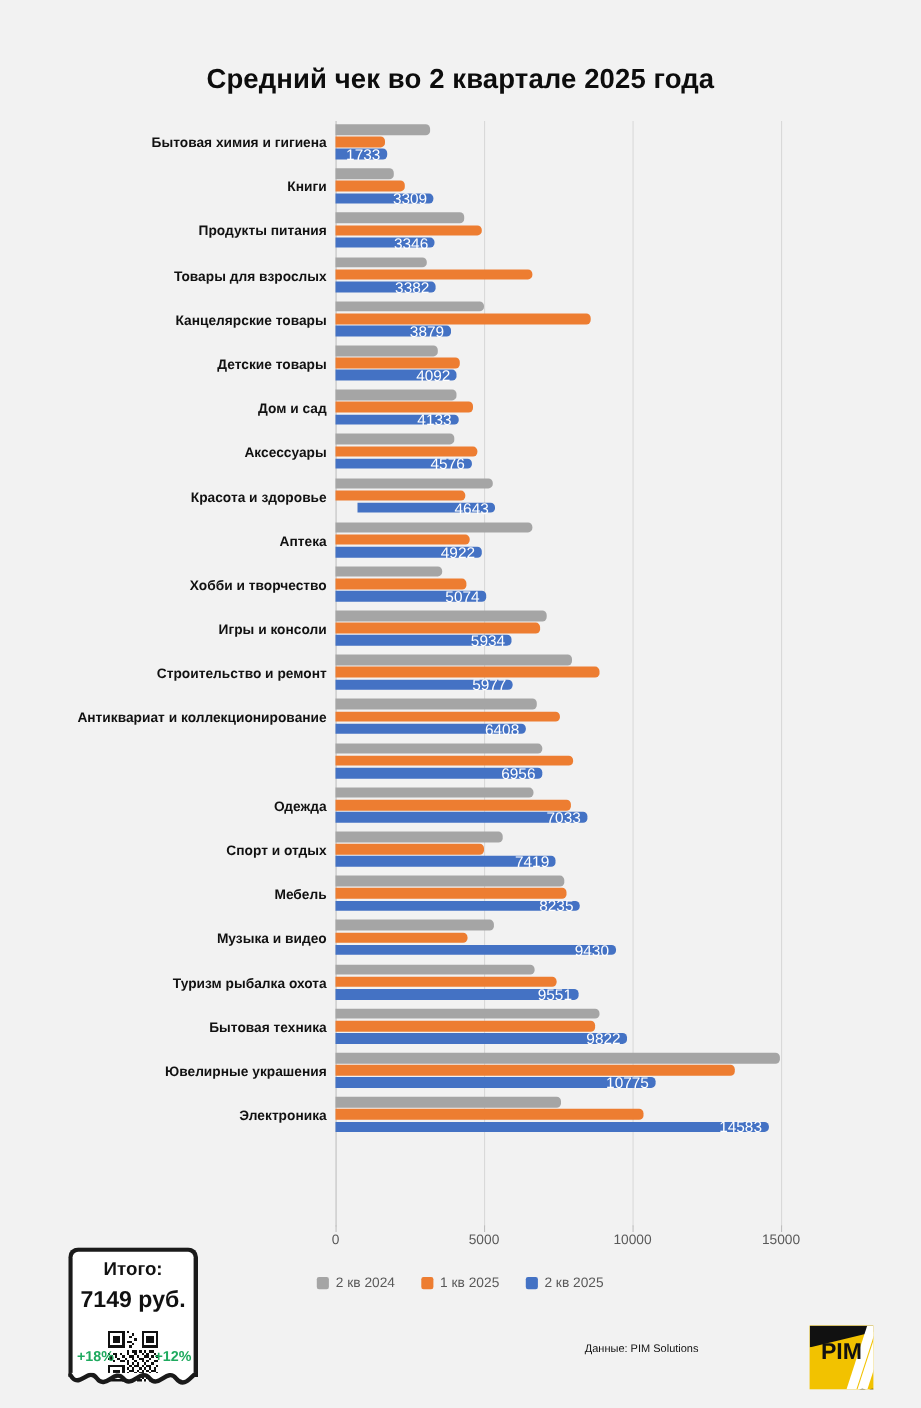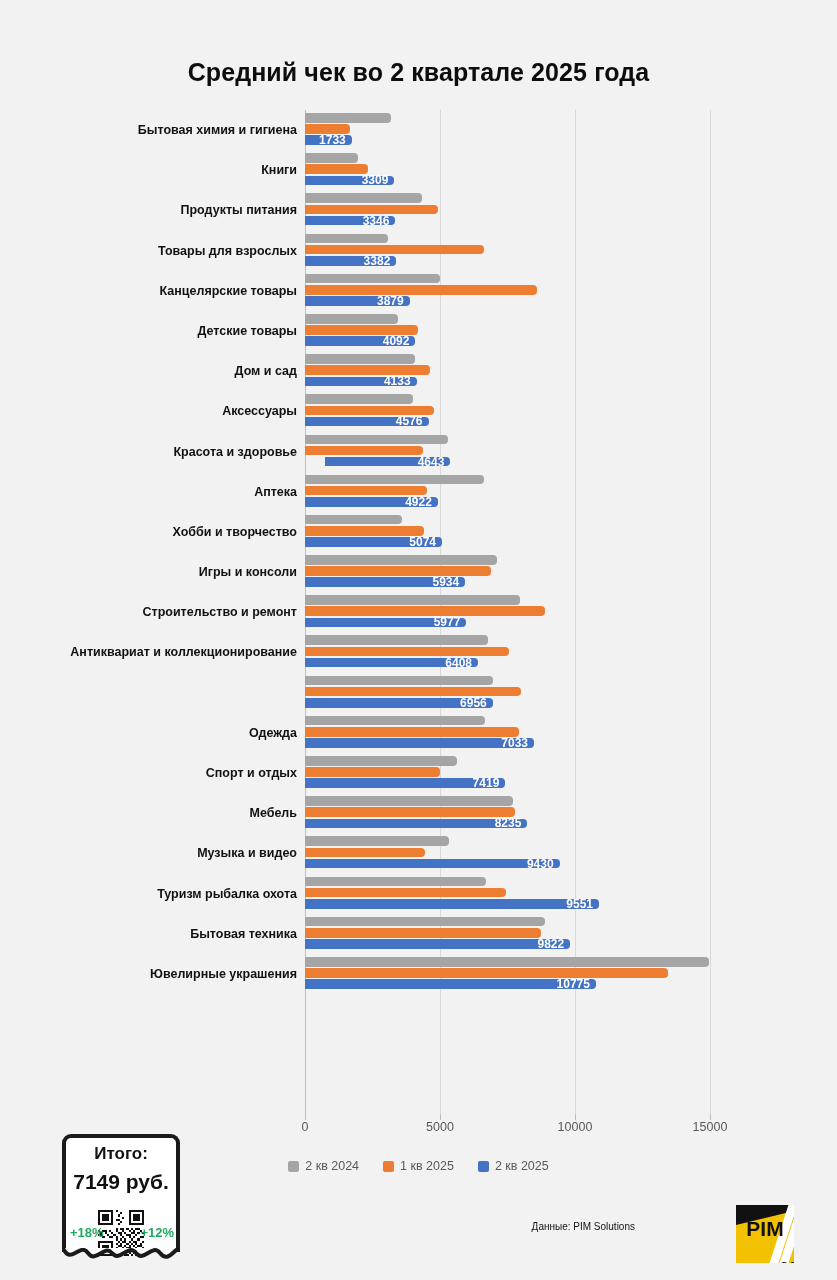--- a/index.html
+++ b/index.html
@@ -52,21 +52,21 @@
     height:9.6px;
     border-radius:0 4px 4px 0;
     position:relative;
   }
   .bar.b24{background:#A5A5A5;margin-bottom:1.6px;}
   .bar.b125{background:#ED7D31;margin-bottom:1.6px;}
   .bar.b225{background:#4472C4;}
   .bar-value{
     position:absolute;right:6px;top:50%;
     transform:translateY(-50%);
-    color:#ffffff;font-size:12px;font-weight:bold;
+    color:#ffffff;font-size:14px;font-weight:normal;
     line-height:1;
     white-space:nowrap;
   }
   
   #x-axis{
     position:absolute;left:0;top:1120px;width:837px;height:26px;
   }
   .tick{
     position:absolute;top:0;
     font-size:12.5px;color:#595959;
@@ -348,21 +348,21 @@
           <div class="bar b225" style="width: 254.61px;">
             <span class="bar-value">9430</span>
           </div>
         </div>
       </div>
       <div class="row">
         <div class="cat-label">Туризм рыбалка охота</div>
         <div class="bars">
           <div class="bar b24" style="width: 180.9px;"></div>
           <div class="bar b125" style="width: 200.61px;"></div>
-          <div class="bar b225" style="width: 294px;">
+          <div class="bar b225" style="width: 221px;">
             <span class="bar-value">9551</span>
           </div>
         </div>
       </div>
       <div class="row">
         <div class="cat-label">Бытовая техника</div>
         <div class="bars">
           <div class="bar b24" style="width: 239.76px;"></div>
           <div class="bar b125" style="width: 235.98px;"></div>
           <div class="bar b225" style="width: 265.194px;">
@@ -370,20 +370,30 @@
           </div>
         </div>
       </div>
       <div class="row">
         <div class="cat-label">Ювелирные украшения</div>
         <div class="bars">
           <div class="bar b24" style="width: 404.46px;"></div>
           <div class="bar b125" style="width: 363.42px;"></div>
           <div class="bar b225" style="width: 290.925px;">
             <span class="bar-value">10775</span>
+          </div>
+        </div>
+      </div>
+      <div class="row">
+        <div class="cat-label">Электроника</div>
+        <div class="bars">
+          <div class="bar b24" style="width: 205.47px;"></div>
+          <div class="bar b125" style="width: 279.99px;"></div>
+          <div class="bar b225" style="width: 393.741px;">
+            <span class="bar-value">14583</span>
           </div>
         </div>
       </div>
     </div>
 </div>
 
 <div id="x-axis">
     <div class="tickmark" style="left: 305px;"></div>
     <div class="tick" style="left: 305px;">0</div>
     <div class="tickmark" style="left: 440px;"></div>

